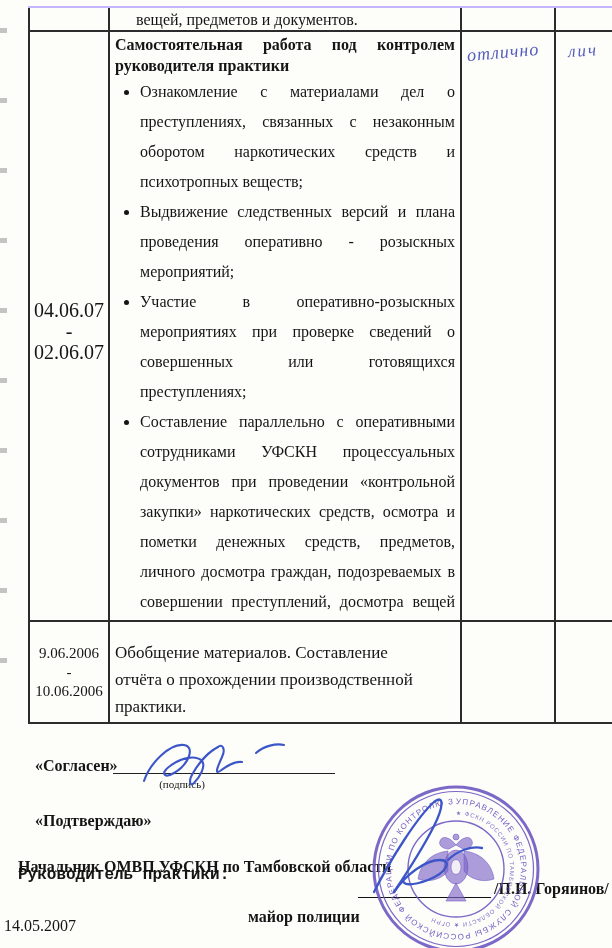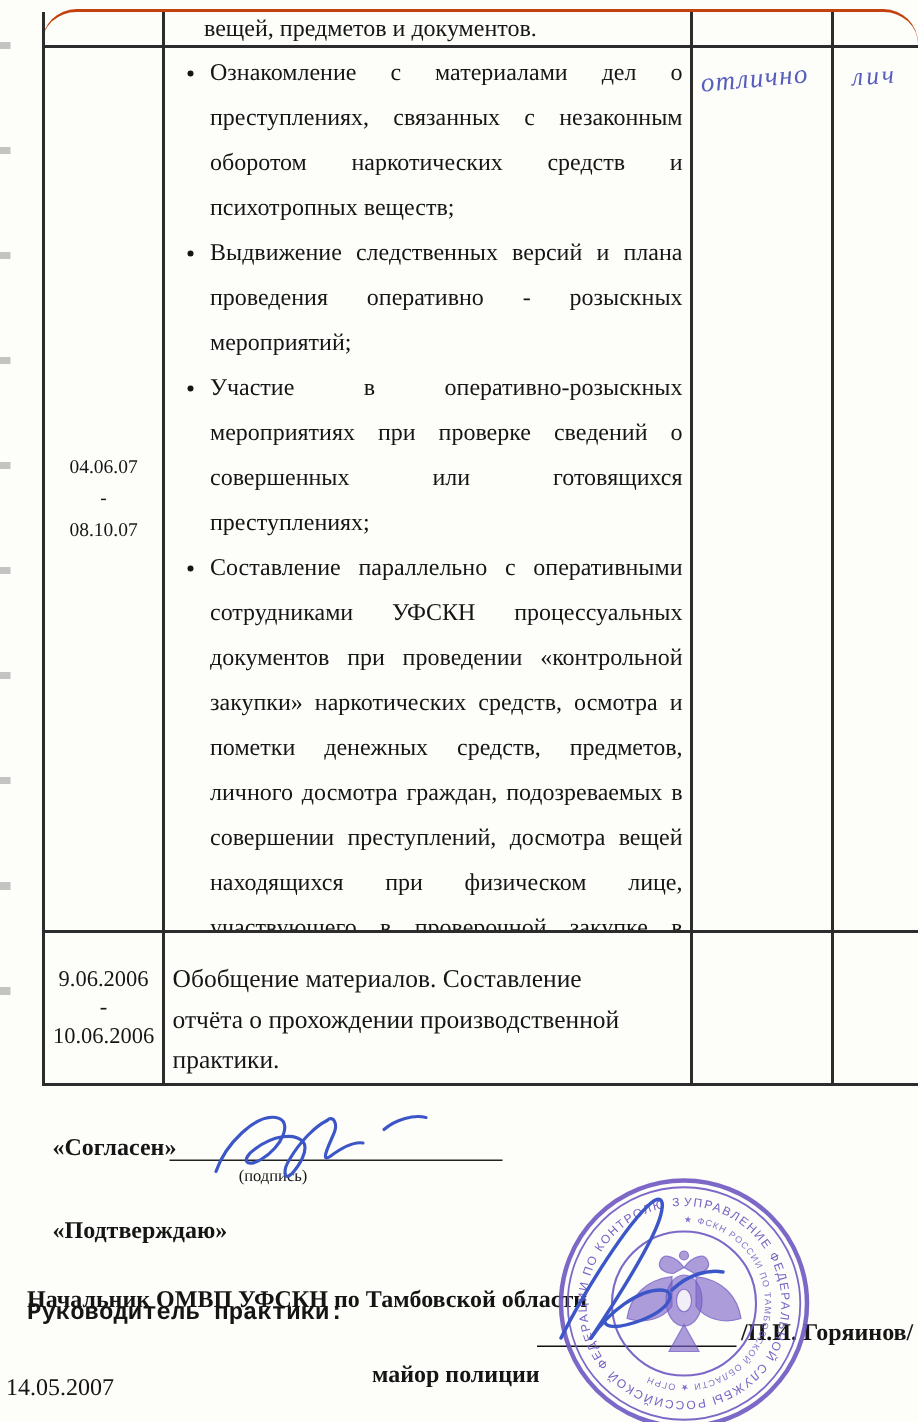--- a/index.html
+++ b/index.html
@@ -7,34 +7,33 @@
     position:relative;width:612px;height:948px;margin:0 auto;
     background:#fdfdfa;overflow:hidden;color:#151515;
     font-family:"Liberation Serif", serif;
   }
   
   .doc-table{
     position:absolute;left:28px;top:6px;width:584px;
     display:grid;
     grid-template-columns:80px 352px 94px 1fr;
     grid-template-rows:24px 590px 102px;
-    border-top:2px solid #c2410c;
-    border-radius:23px;
+    border-top:2px solid #c4b5fd;
   }
   .cell{
     border-left:2px solid #2c2c2c;
     border-bottom:2px solid #2c2c2c;
     box-sizing:border-box;overflow:hidden;
   }
   .cell.last{border-right:none;}
   .carry-text{
     display:block;padding:1px 4px 0 26px;
     font-size:16px;line-height:21px;
   }
-  .date-cell{ text-align:center;font-size:13px;line-height:21px; }
+  .date-cell{ text-align:center;font-size:20px;line-height:21px; }
   .date-cell.big{ padding-top:268px; }
   .date-cell.final{ padding-top:22px;line-height:19px;font-size:15px; }
   .main-cell{ padding:2px 2px 0 5px; }
   .task-title{
     margin:0;font-size:16px;line-height:21.4px;font-weight:bold;
     text-align:justify;padding-right:3px;
   }
   .task-list{
     margin:0;padding:0 3px 0 25px;list-style:disc outside;
   }
@@ -83,23 +82,24 @@
     <div class="cell"></div>
     <div class="cell">
       <span class="carry-text">вещей, предметов и документов.</span>
     </div>
     <div class="cell"></div>
     <div class="cell last"></div>
 
     <div class="cell date-cell big">
       <div>04.06.07</div>
       <div>-</div>
-      <div>08.10.07</div>
+      <div>02.06.07</div>
     </div>
     <div class="cell main-cell">
+      <p class="task-title">Самостоятельная работа под контролем руководителя практики</p>
       <ul class="task-list">
         <li>Ознакомление с материалами дел о преступлениях, связанных с незаконным оборотом наркотических средств и психотропных веществ;</li>
         <li>Выдвижение следственных версий и плана проведения оперативно - розыскных мероприятий;</li>
         <li>Участие в оперативно-розыскных мероприятиях при проверке сведений о совершенных или готовящихся преступлениях;</li>
         <li>Составление параллельно с оперативными сотрудниками УФСКН процессуальных документов при проведении «контрольной закупки» наркотических средств, осмотра и пометки денежных средств, предметов, личного досмотра граждан, подозреваемых в совершении преступлений, досмотра вещей находящихся при физическом лице, участвующего в проверочной закупке в качестве «покупателя», осмотра места происшествия, обыска в жилом помещении и т.д.</li>
       </ul>
     </div>
     <div class="cell">
       <span class="hand grade-hand">отлично</span>
     </div>

